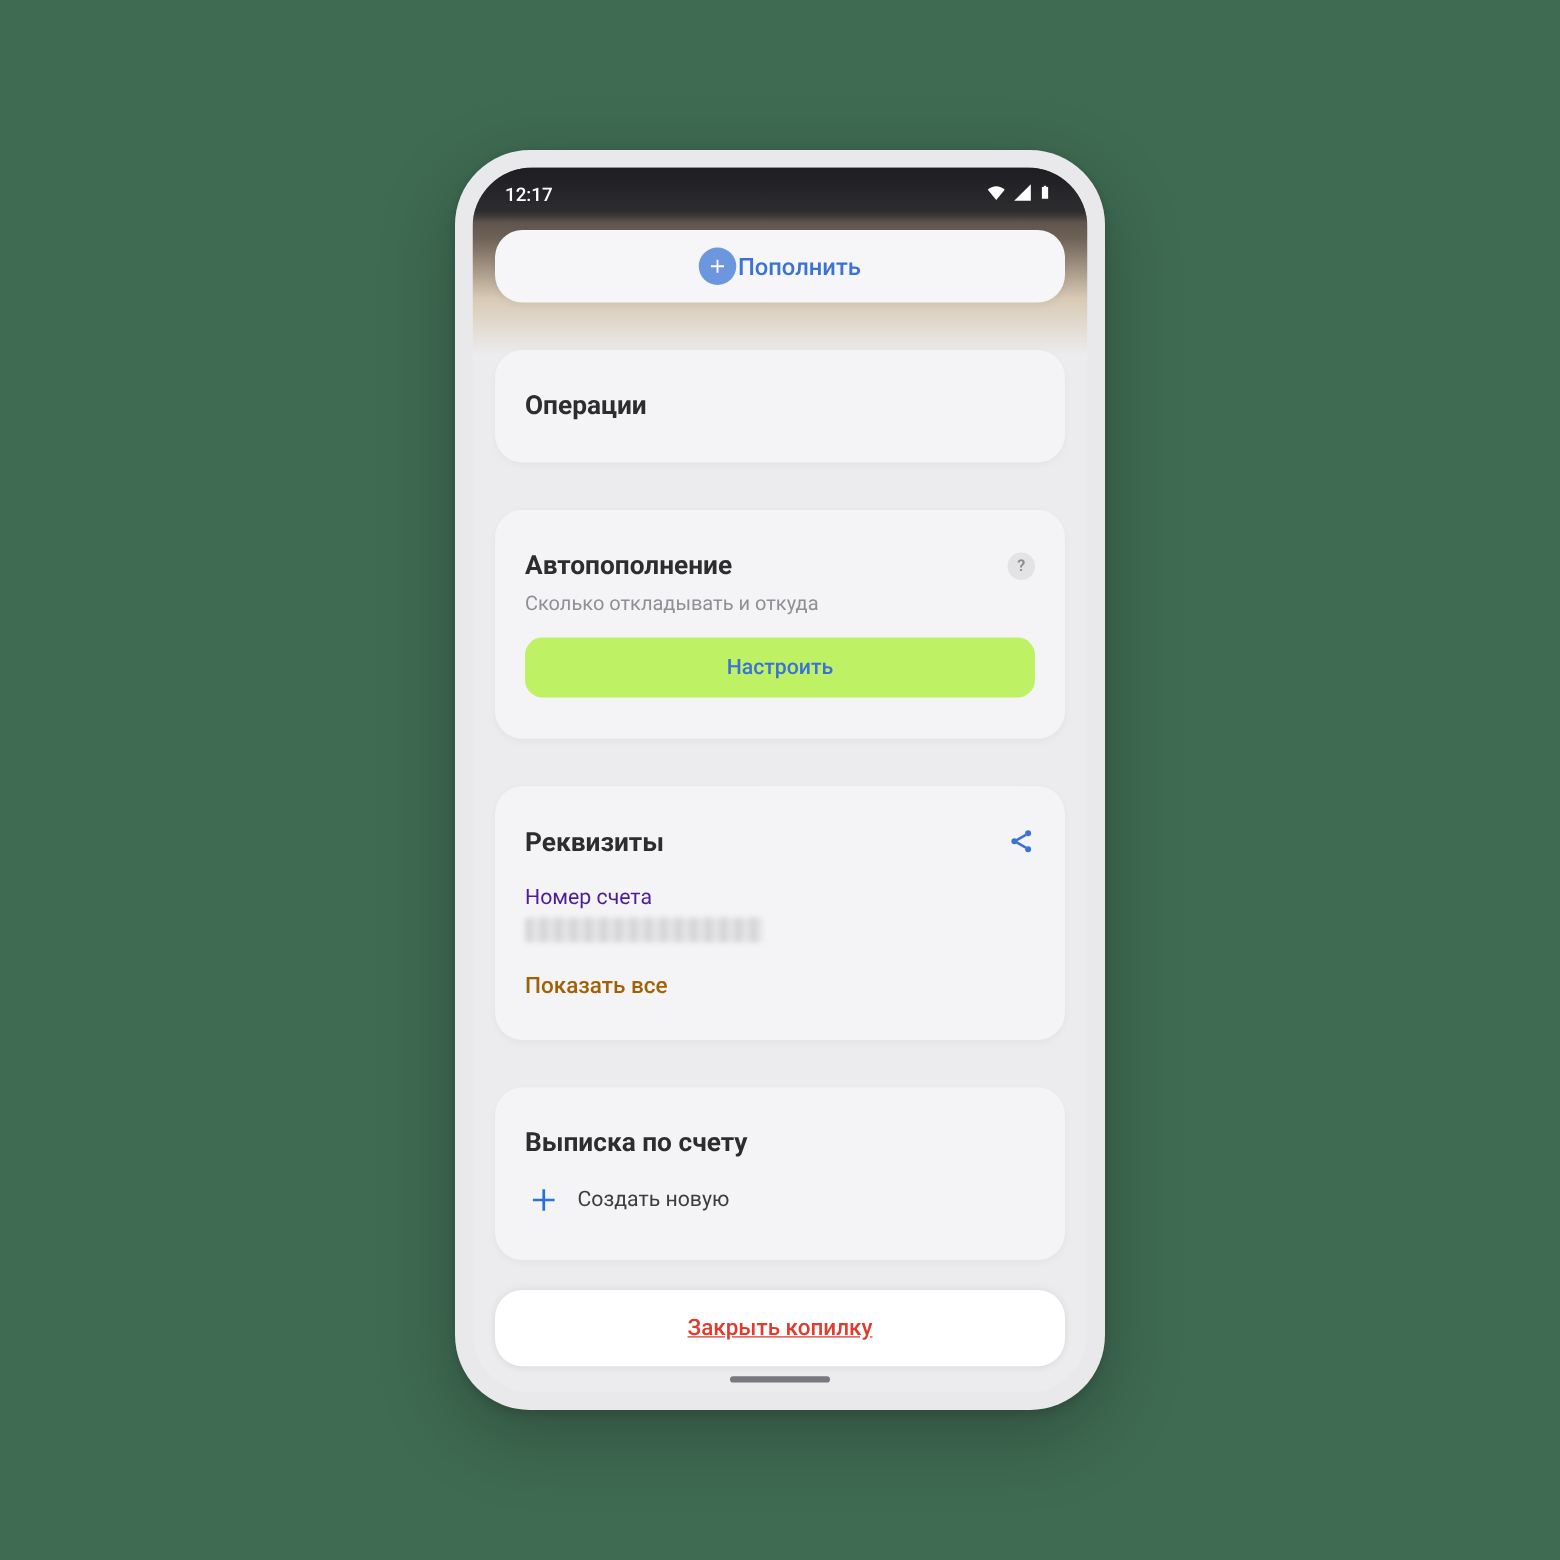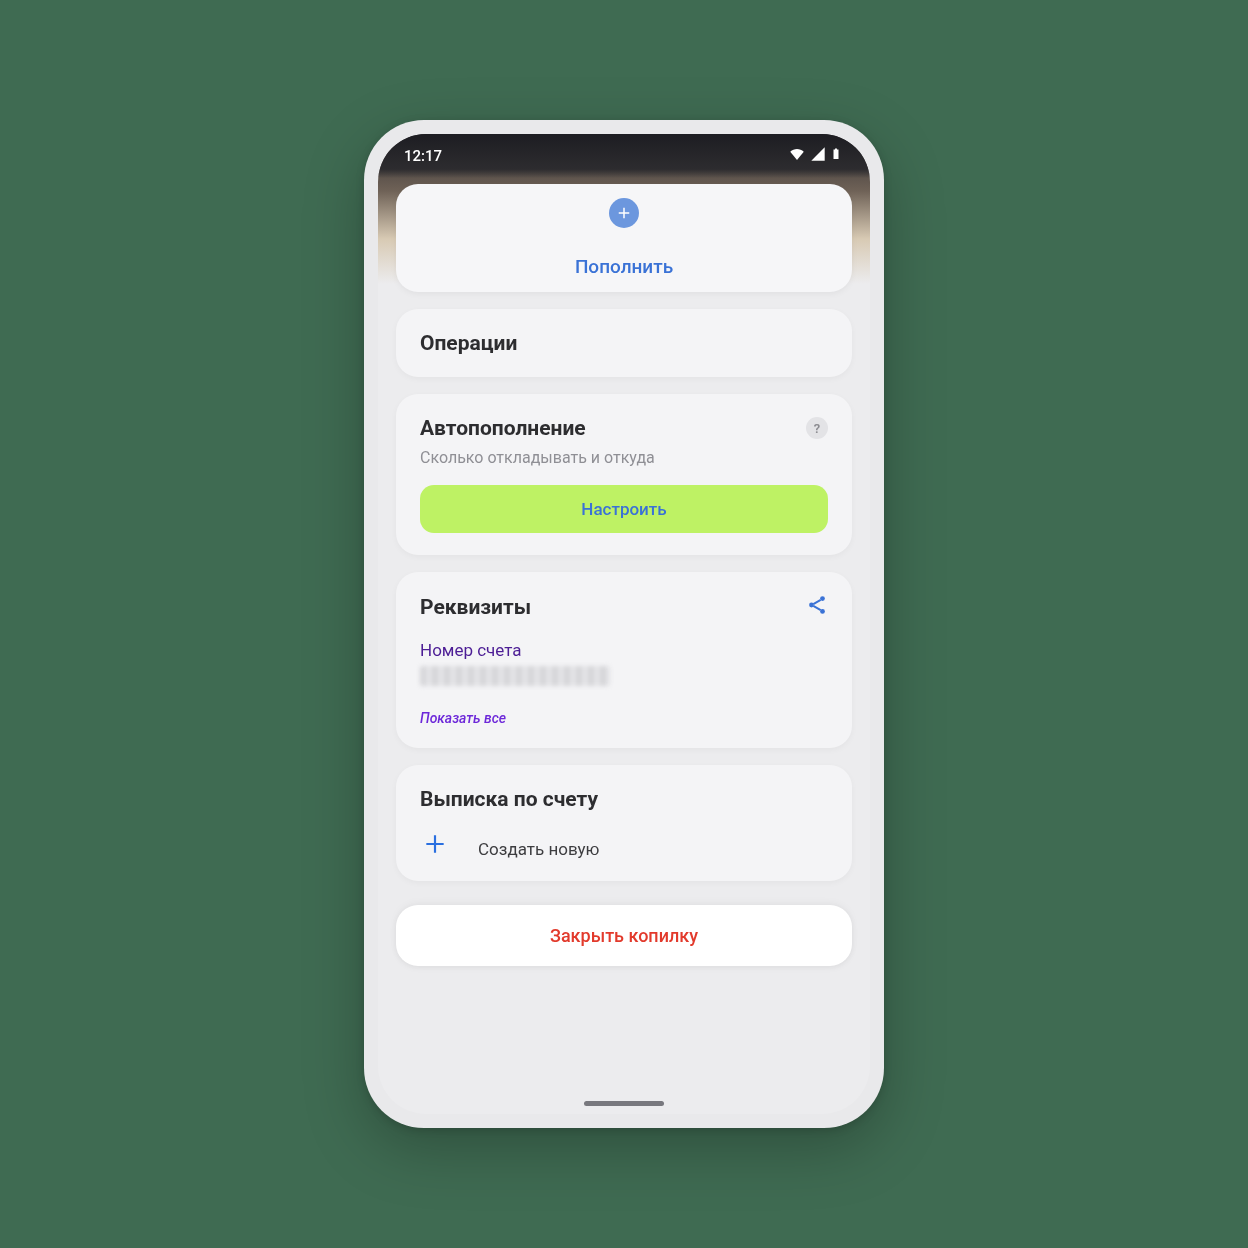--- a/index.html
+++ b/index.html
@@ -46,35 +46,34 @@
     position: absolute;
     top: 0; left: 0; right: 0;
     height: 150px;
     background: linear-gradient(180deg, #2c2a2e 0%, #6f6257 38%, #d8cab4 70%, #ececee 100%);
     z-index: 0;
   }
   .content { position: relative; z-index: 1; padding: 0 18px 18px 18px; }
   .card {
     background: #f4f4f6;
     border-radius: 22px;
-    padding: 22px 24px;
-    margin-top: 17px;
+    padding: 33px 24px;
+    margin-top: 38px;
     box-shadow: 0 2px 6px rgba(0,0,0,.04);
   }
   .card-first {
     background: #f6f6f8;
     border-radius: 22px;
     padding: 14px 24px;
     margin-top: 6px;
     display: flex;
     align-items: center;
     justify-content: center;
-    gap: 27px;
+    gap: 1px;
     box-shadow: 0 2px 6px rgba(0,0,0,.05);
-    flex-direction: column;
   }
   .plus-circle {
     width: 30px; height: 30px;
     border-radius: 50%;
     background: #6c97de;
     display: flex; align-items: center; justify-content: center;
   }
   .plus-circle svg { width: 18px; height: 18px; }
   .topup-txt { color: #3a72d6; font-size: 19px; font-weight: 500; }
   .section-h { font-size: 21px; font-weight: 700; color: #2d2d30; }
@@ -102,39 +101,40 @@
   }
   .share-spot svg { width: 22px; height: 22px; }
   .acct-label { font-size: 17px; color: #4c1d95; margin-top: 20px; }
   .acct-value {
     margin-top: 6px;
     width: 190px; height: 20px;
     background: repeating-linear-gradient(90deg,#d6d6d9 0 6px,#e3e3e6 6px 12px);
     filter: blur(2px);
     border-radius: 3px;
   }
-  .show-all { color: #6d28d9; font-size: 14px; margin-top: 24px; font-weight: 500; font-style: italic; }
-  .statement-row { display: flex; align-items: flex-end; gap: 28px; margin-top: 18px; }
+  .show-all { color: #a16207; font-size: 18px; margin-top: 24px; font-weight: 500; }
+  .statement-row { display: flex; align-items: center; gap: 12px; margin-top: 18px; }
   .plus-outline {
     width: 30px; height: 30px;
     display: flex; align-items: center; justify-content: center;
     color: #2a6fe0;
   }
   .plus-outline svg { width: 26px; height: 26px; }
   .statement-txt { font-size: 17px; color: #3d3d40; }
   .close-btn {
     background: #fff;
     border-radius: 22px;
     padding: 20px;
     text-align: center;
     color: #e23a2c;
     font-size: 18px;
     font-weight: 500;
     margin-top: 24px;
     box-shadow: 0 -2px 8px rgba(0,0,0,.04), 0 2px 6px rgba(0,0,0,.05);
+    text-decoration: underline;
   }
   .home-ind {
     position: absolute;
     bottom: 8px; left: 50%;
     transform: translateX(-50%);
     width: 80px; height: 5px;
     background: #78787e;
     border-radius: 3px;
   }
 </style>

